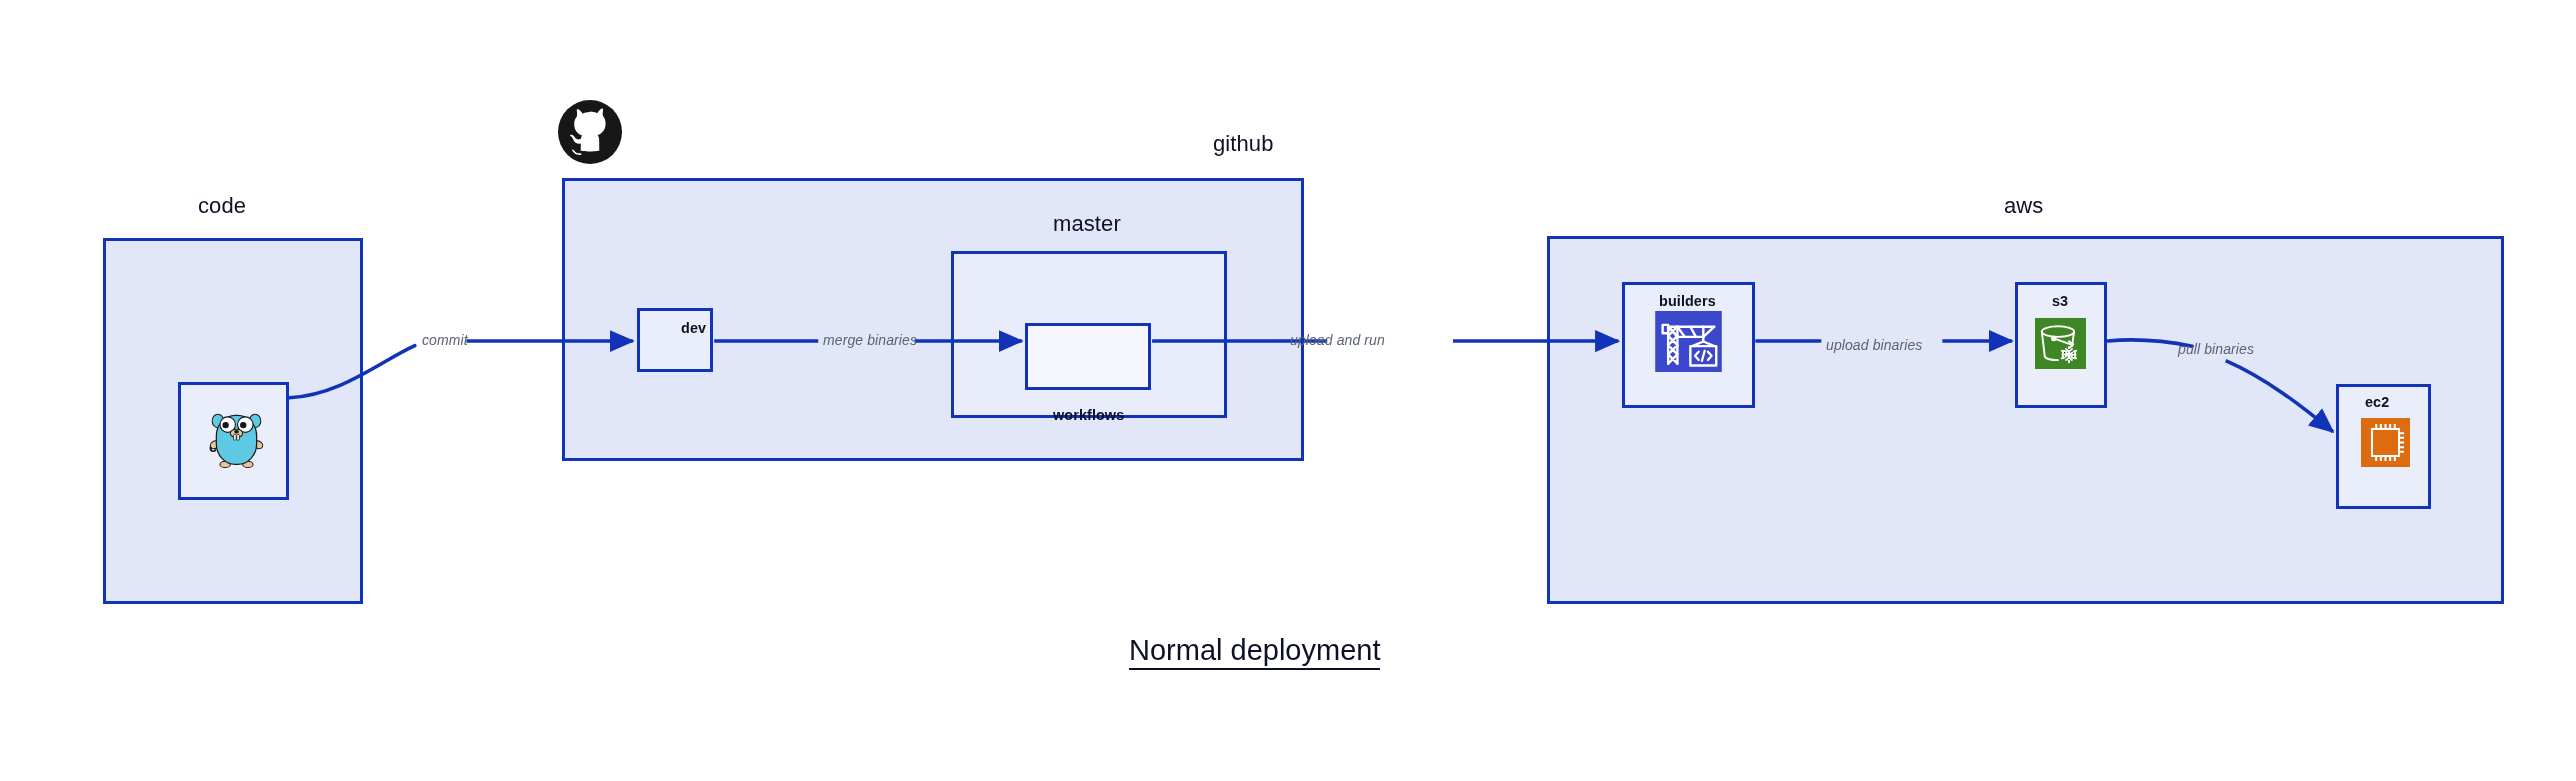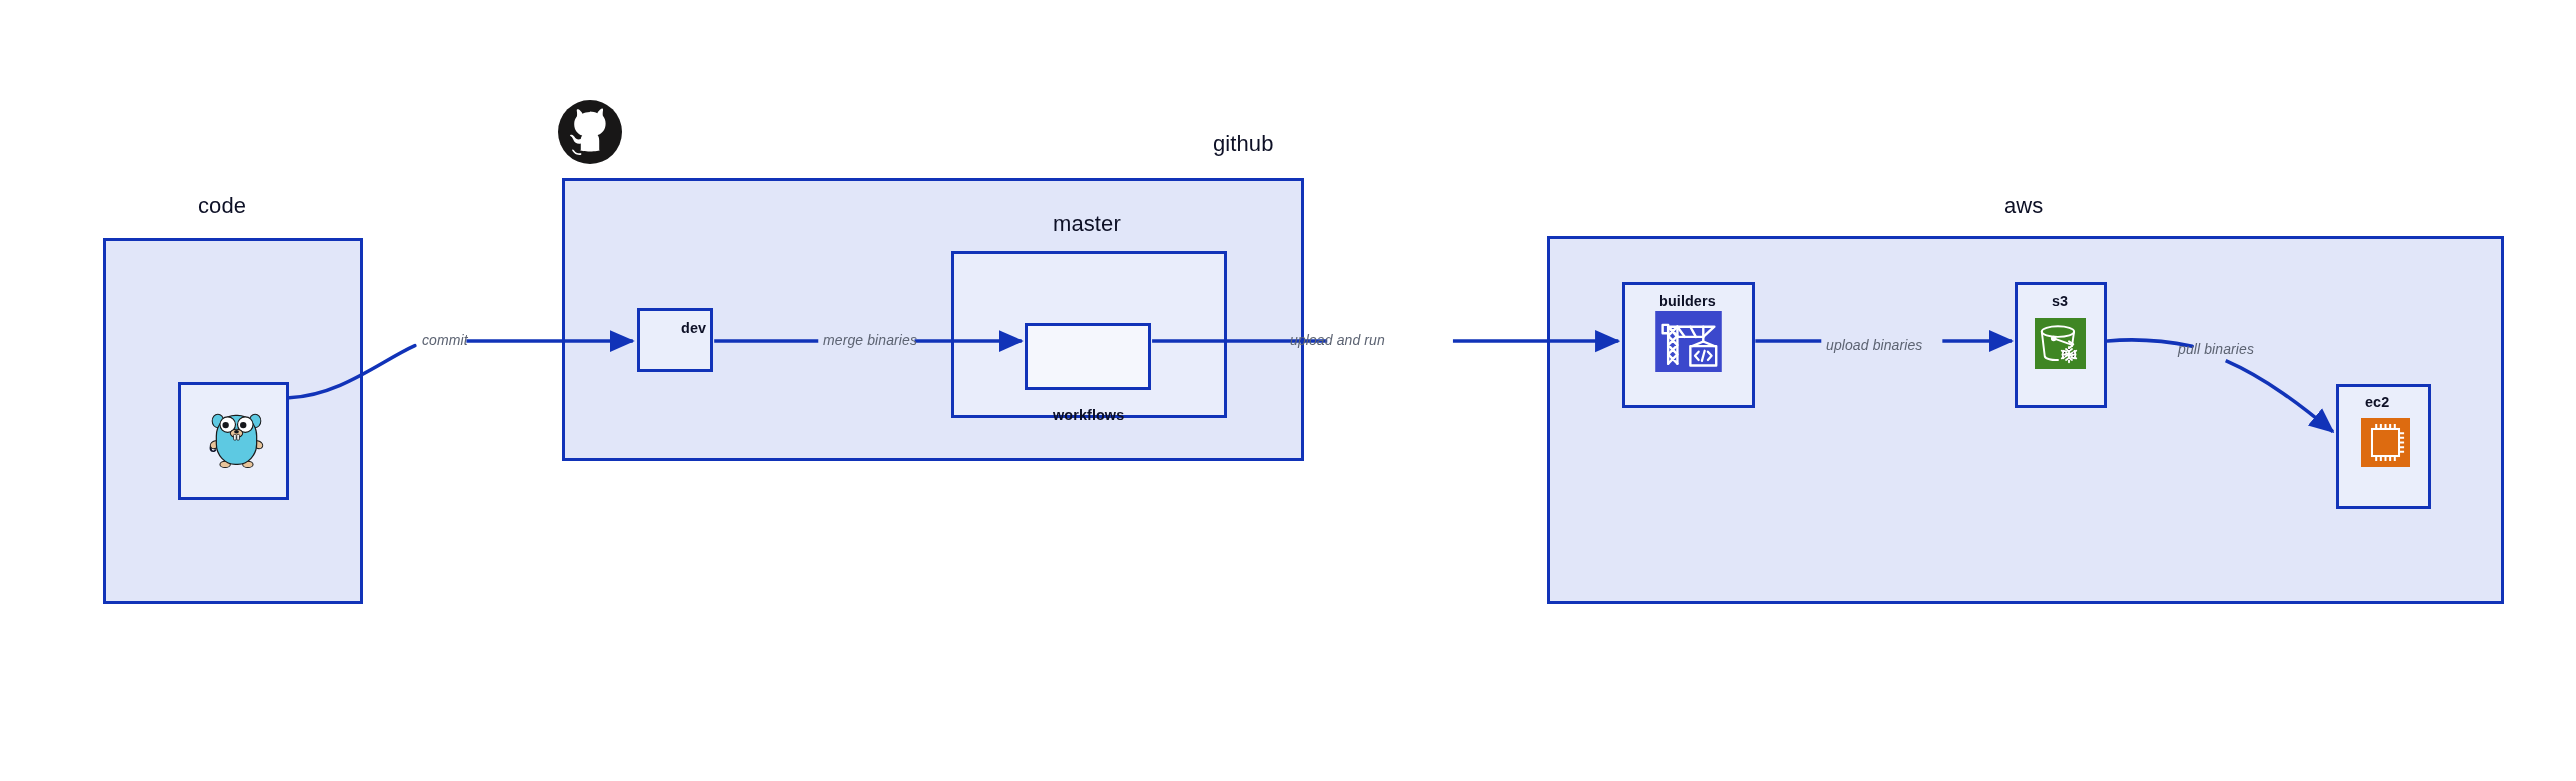--- a/index.html
+++ b/index.html
@@ -257,15 +257,16 @@
       <path d="M 4320 700 C 4400 735 4470 790 4528 838" fill="none" stroke="#1133b8" stroke-width="7" marker-end="url(#arrow)"></path>
     </g>
   </svg>
 
   <div class="edge-label" style="left:422px; top:332px;text-align:center;">commit</div>
   <div class="edge-label" style="left:823px; top:332px;">merge binaries</div>
   <div class="edge-label" style="left:1290px; top:332px;text-align:center;">upload and run</div>
   <div class="edge-label" style="left:1826px; top:337px;">upload binaries</div>
   <div class="edge-label" style="left:2178px; top:341px;">pull binaries</div>
 
+  <div class="page-title" style="left:1129px; top:635px;">Normal deployment</div>
 
 </div>
 
 
 </body></html>

